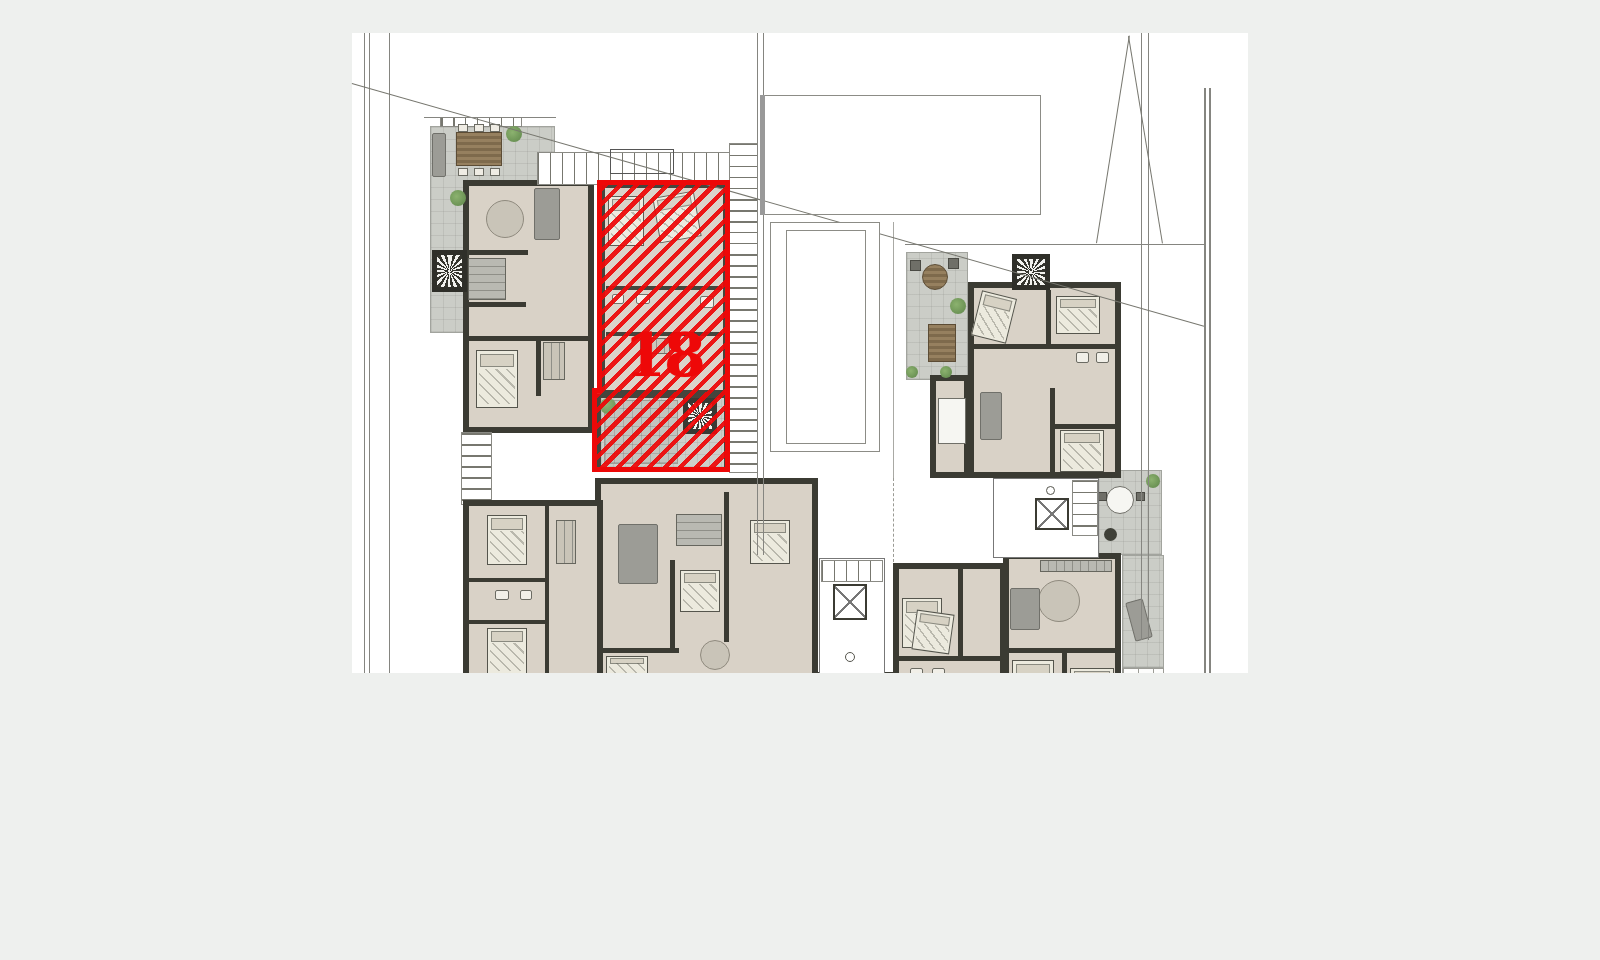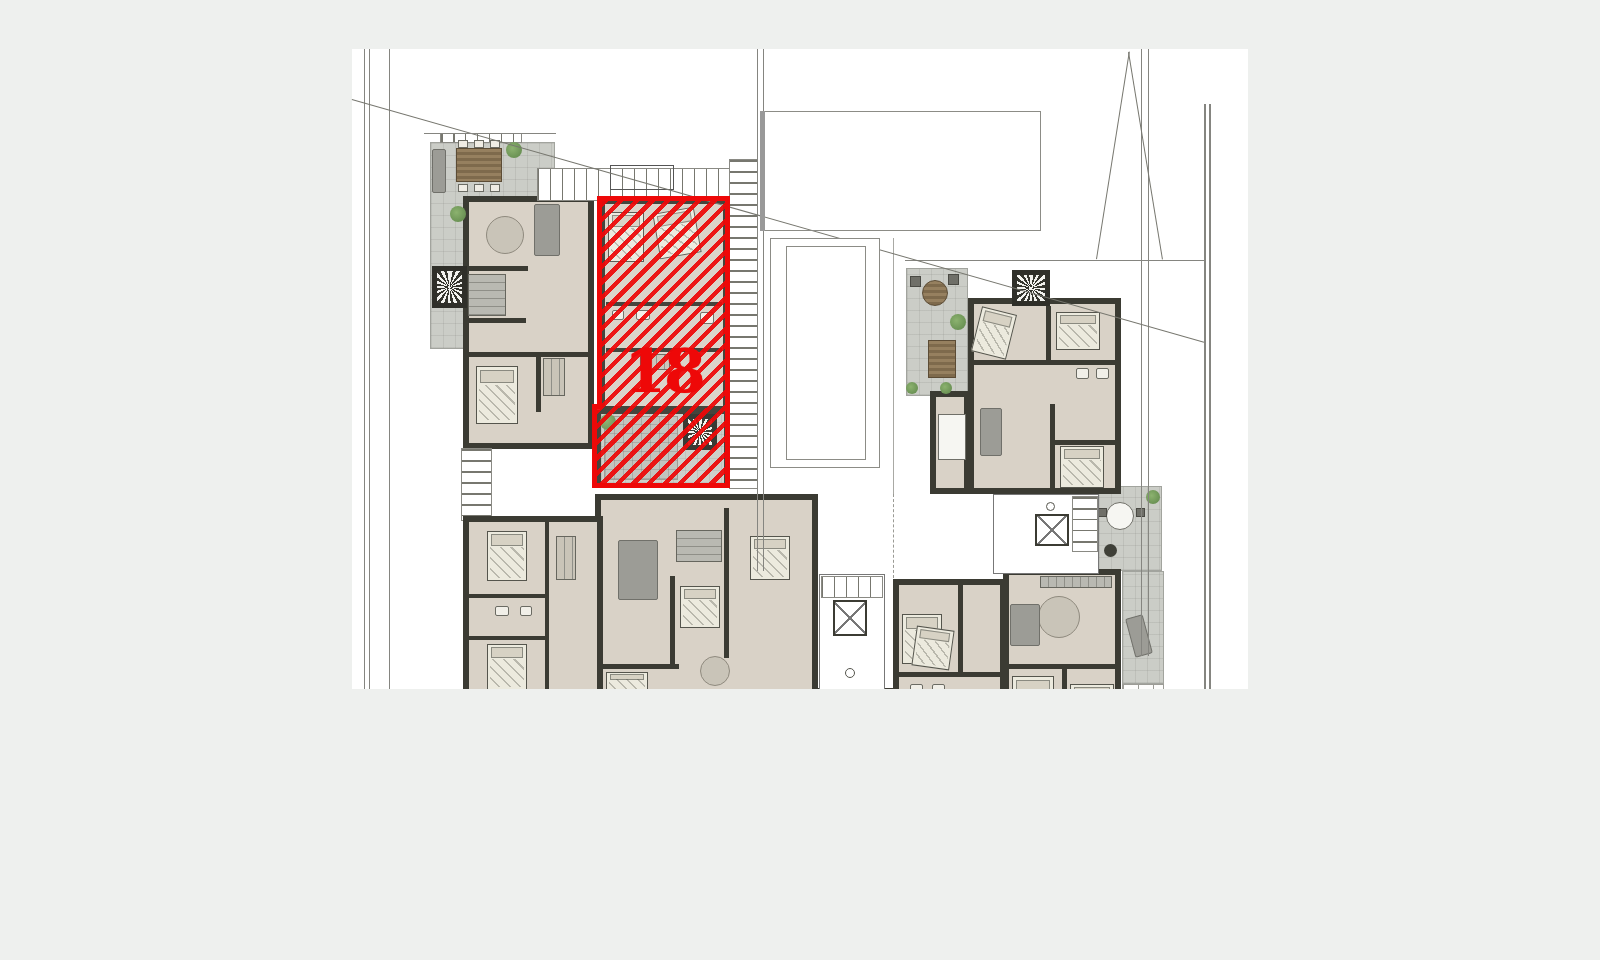--- a/index.html
+++ b/index.html
@@ -2,21 +2,21 @@
 <html style="--bg: #eef0ee; --sheet: #ffffff; --wall: #3b3b33; --floor: #d9d2c7; --terrace: #cbcdc7; --red: #ee0808; --ink: #1d1d1b; --line: #858580; --plant: #6f9a5d; --wood: #8a7458;"><head>
 <meta charset="utf-8">
 <style>
   :root{
     --bg:#eef0ee; --sheet:#ffffff; --wall:#3b3b33; --floor:#d9d2c7;
     --terrace:#cbcdc7; --red:#ee0808; --ink:#1d1d1b; --line:#858580;
     --plant:#6f9a5d; --wood:#8a7458;
   }
   html,body{margin:0;padding:0;background:var(--bg);}
   #canvas{position:relative;width:1600px;height:673px;background:var(--bg);overflow:hidden;
-          font-family:"Liberation Sans",sans-serif;margin-top:16px;}
+          font-family:"Liberation Sans",sans-serif;}
   #canvas *{position:absolute;box-sizing:border-box;}
   .sheet{background:var(--sheet);}
   .ln{background:var(--line);}
   .lnl{background:#a9a9a4;}
   .dg{height:1.3px;background:#77776f;transform-origin:0 0;}
   .dash{width:0;border-left:1px dashed #9a9a94;}
   .rect{border:1px solid #8c8c86;background:transparent;}
   .bld{background:var(--floor);border:6px solid var(--wall);}
   .tz{background-color:var(--terrace);border:1px solid #a2a49e;
       background-image:repeating-linear-gradient(0deg,rgba(120,120,115,.16) 0 1px,transparent 1px 12px),

